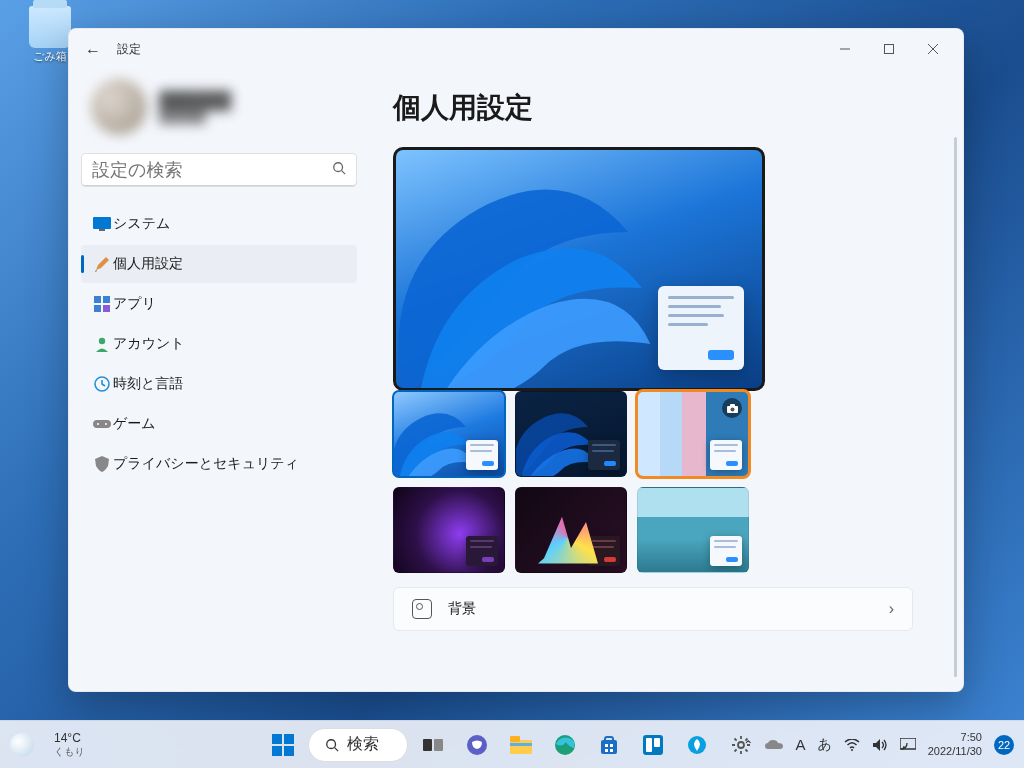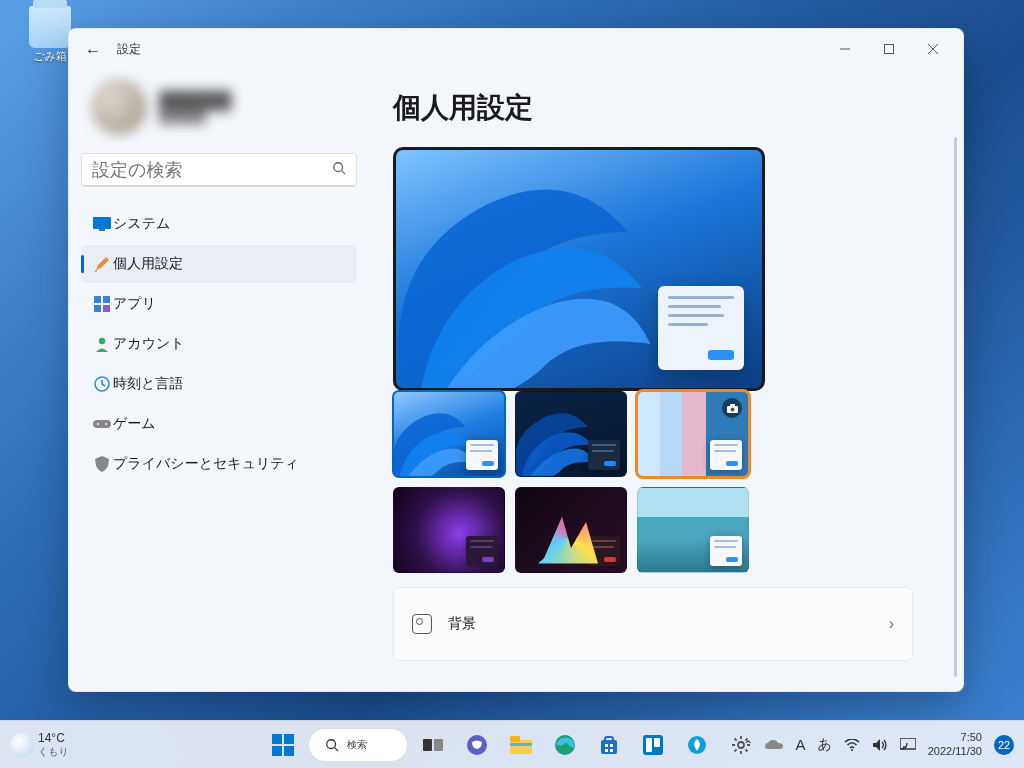--- a/index.html
+++ b/index.html
@@ -57,36 +57,36 @@
 .theme .cam svg { fill:#fff; }
 
 .bg-t1 { background: linear-gradient(160deg,#8fc9ff,#1e7ae0 50%,#0b4aa0); }
 .bg-t2 { background: linear-gradient(160deg,#0a2344,#06172f); }
 .bg-t3 { background: linear-gradient(90deg,#cfe8ff 20%,#b6d9f7 20% 40%,#e7b7cd 40% 62%, #2e7bb8 62%); }
 .bg-t4 { background: radial-gradient(circle at 60% 55%, #8e3df0, #2d1048 55%, #100318); }
 .bg-t5 { background: linear-gradient(135deg,#120814,#2a0f26); position:relative; }
 .bg-t5::after{content:"";position:absolute;left:20%;top:28%;width:60px;height:52px;background:conic-gradient(#ff5a9e,#ffe14a,#5ad0ff,#ff5a9e);filter:blur(0.5px);clip-path:polygon(10% 90%,40% 10%,55% 70%,80% 20%,100% 100%,0 100%);}
 .bg-t6 { background: linear-gradient(180deg,#aee0ef 35%,#4aa6be 35% 60%, #2c7a90 100%); }
 
-.bg-row { margin-top:14px; background:#fbfcfe; border:1px solid #e6e8ec; border-radius:6px; height:74px; display:flex; align-items:center; padding:0 18px; gap:16px; cursor:pointer; width: calc(100% - 10px);}
+.bg-row { margin-top:14px; background:#fbfcfe; border:1px solid #e6e8ec; border-radius:6px; height:44px; display:flex; align-items:center; padding:0 18px; gap:16px; cursor:pointer; width: calc(100% - 10px);}
 .bg-row .ic { width:20px; height:20px; border:1.5px solid #555; border-radius:4px; position:relative; }
 .bg-row .ic::after{content:"";position:absolute;left:3px;top:3px;width:5px;height:5px;border:1.5px solid #555;border-radius:50%;}
 .bg-row .lbl { font-size:14px; color:#1a1a1a; }
 .bg-row .chev { margin-left:auto; color:#666; }
 
 .vscroll { position:absolute; right:6px; top:68px; bottom:14px; width:3px; background:#c8ccd3; border-radius:2px; }
 
 
 .taskbar { position:absolute; left:0; right:0; bottom:0; height:48px; background:rgba(235,240,248,.92); backdrop-filter:blur(10px); display:flex; align-items:center; padding:0 10px; border-top:1px solid rgba(0,0,0,.06); }
-.weather { display:flex; align-items:center; gap:4px; color:#333; font-size:12px; cursor:pointer;justify-content:center;}
+.weather { display:flex; align-items:center; gap:20px; color:#333; font-size:12px; cursor:pointer;justify-content:center;}
 .weather .wicon { width:24px; height:24px; border-radius:50%; background:radial-gradient(circle at 35% 35%, #fff, #bcd4ea); }
 .tb-center { position:absolute; left:50%; transform:translateX(-50%); display:flex; align-items:center; gap:6px; }
 .tb-btn { width:38px; height:38px; border-radius:4px; display:flex; align-items:center; justify-content:center; cursor:pointer; }
 .tb-search { display:flex; align-items:center; gap:8px; background:#fff; border:1px solid #ddd; border-radius:20px; height:34px; padding:0 16px; cursor:pointer; min-width:100px;}
-.tb-search span { font-size:10px; color:#333; }
+.tb-search span { font-size:16px; color:#333; }
 .tray { margin-left:auto; display:flex; align-items:center; gap:12px; color:#333; font-size:12px; }
 .tray .i { cursor:pointer; display:flex; align-items:center; justify-content:center;}
 .clock { text-align:right; line-height:1.2; font-size:11px; cursor:pointer;}
 .notif { width:20px; height:20px; border-radius:50%; background:#0067c0; color:#fff; font-size:11px; display:flex; align-items:center; justify-content:center; cursor:pointer;}
 
 
 .swirl path { fill:#3d9cff; opacity:.9; }
 .swirl .p2 { fill:#0b66d4; }
 .swirl .p3 { fill:#1081f0; }
 .theme svg.swirl { position:absolute; left:-14px; bottom:-14px; width:100px; height:90px; }

